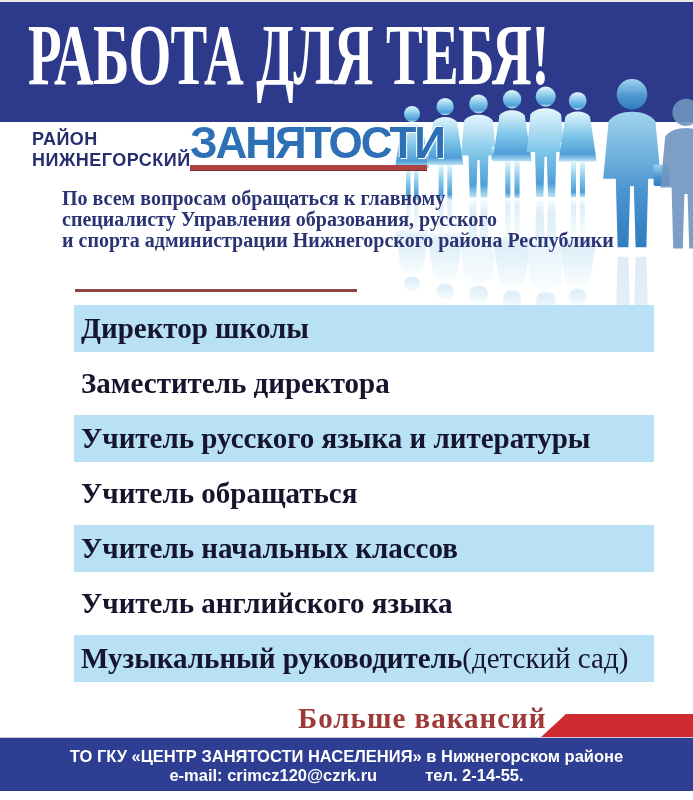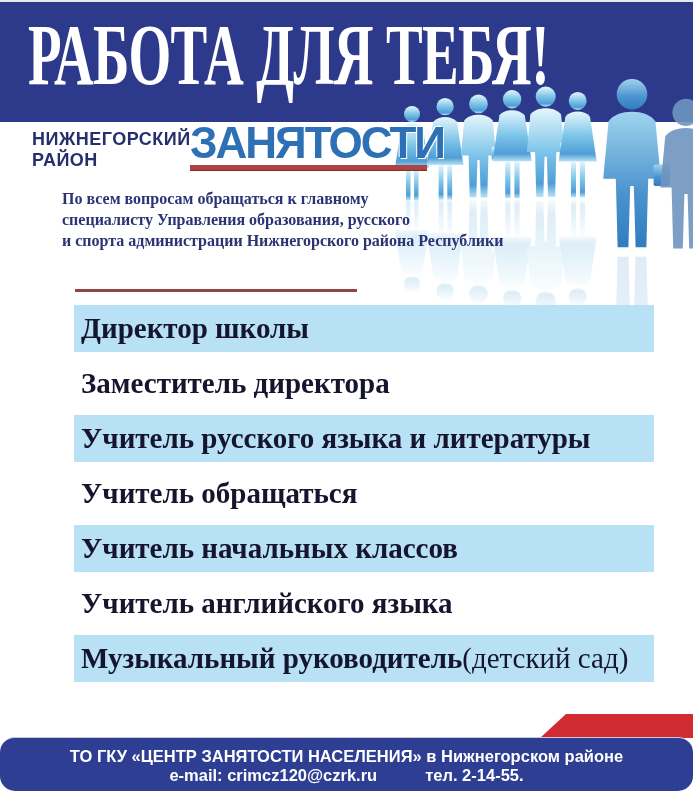--- a/index.html
+++ b/index.html
@@ -31,21 +31,21 @@
     text-shadow:1px 1px 0 #ffffff, -1px -1px 0 #ffffff;
     white-space:nowrap;
   }
   .vakansii-underline{
     position:absolute;left:190px;top:163px;width:237px;height:5px;
     background:#ae4343;border-bottom:1px solid #7c2f2f;z-index:4;
   }
   
   .contact{
     position:absolute;left:62px;top:186px;z-index:4;
-    font-weight:bold;font-size:16px;line-height:21px;color:#2a3374;
+    font-weight:bold;font-size:20px;line-height:21px;color:#2a3374;
   }
   .divider{
     position:absolute;left:75px;top:287px;width:282px;height:3px;
     background:#8e4545;z-index:4;
   }
   
   .vlist{position:absolute;left:74px;top:303px;width:580px;z-index:4;}
   .vrow{
     height:47px;margin-bottom:8px;display:flex;align-items:center;
     padding-left:7px;box-sizing:border-box;
@@ -63,21 +63,20 @@
     position:absolute;left:540px;top:712px;width:153px;height:24px;z-index:4;
     background:#d02a33;
     clip-path:polygon(0 100%,17% 0,100% 0,100% 100%);
   }
   .footer{
     position:absolute;left:0;top:735px;width:693px;height:54px;
     background:#2e3e93;z-index:5;box-sizing:border-box;padding-top:9px;
     font-family:"Liberation Sans",sans-serif;font-weight:bold;
     font-size:16.5px;line-height:19px;color:#ffffff;text-align:center;
     border-top:1px solid #c9c9d6;
-    border-radius:15px;
   }
   .footer-line2{display:flex;justify-content:center;gap:48px;}
 </style>
 </head>
 <body>
 
 <div class="poster">
 
   <div class="banner"></div>
 
@@ -127,22 +126,22 @@
       <use href="#fig-f" transform="translate(106,22) scale(1.15)"></use>
       <use href="#fig-m" transform="translate(138,18) scale(1.18)"></use>
       <use href="#fig-f" transform="translate(172,24) scale(1.12)"></use>
     </g>
     <use href="#fig-m" transform="translate(215,358) scale(1.8,-1.8)" fill="url(#gB)" opacity="0.15"></use>
   </svg>
 
   <div class="title">РАБОТА ДЛЯ ТЕБЯ!</div>
 
   <div class="district">
+    <div>РАЙОН</div>
     <div>НИЖНЕГОРСКИЙ</div>
-    <div>РАЙОН</div>
   </div>
 
   <div class="vakansii">ЗАНЯТОСТИ</div>
   <div class="vakansii-underline"></div>
 
   <div class="contact">
     <div>По всем вопросам обращаться к главному</div>
     <div>специалисту Управления образования, русского</div>
     <div>и спорта администрации Нижнегорского района Республики</div>
   </div>
@@ -167,20 +166,21 @@
     </div>
     <div class="vrow">
       <span>Учитель английского языка</span>
     </div>
     <div class="vrow hl">
       <span>Музыкальный руководитель</span>
         <span class="suffix"> (детский сад)</span>
     </div>
   </div>
 
+  <div class="more">Больше вакансий</div>
   <div class="swoosh"></div>
 
   <div class="footer">
     <div>ТО ГКУ «ЦЕНТР ЗАНЯТОСТИ НАСЕЛЕНИЯ» в Нижнегорском районе</div>
     <div class="footer-line2">
       <span>e-mail: crimcz120@czrk.ru</span>
       <span>тел. 2-14-55.</span>
     </div>
   </div>
 

